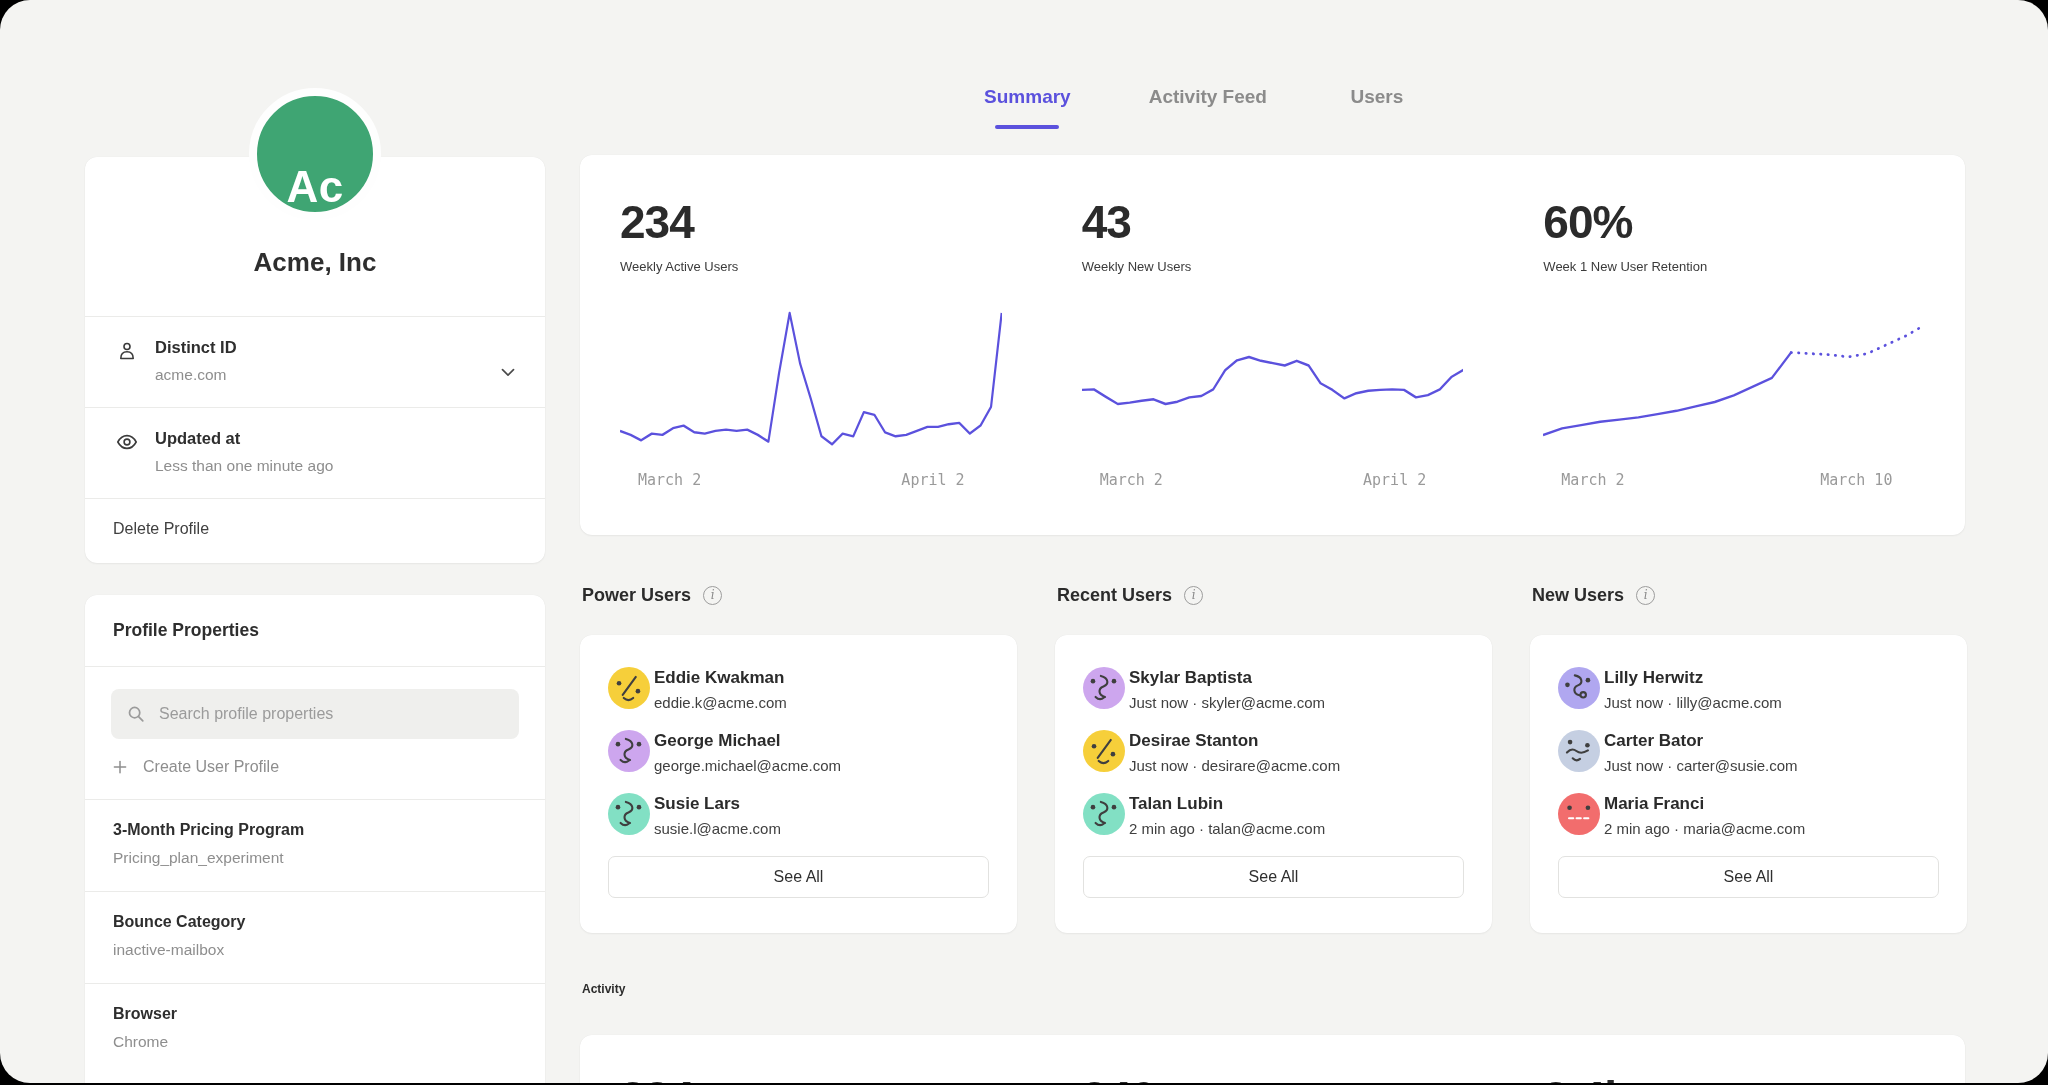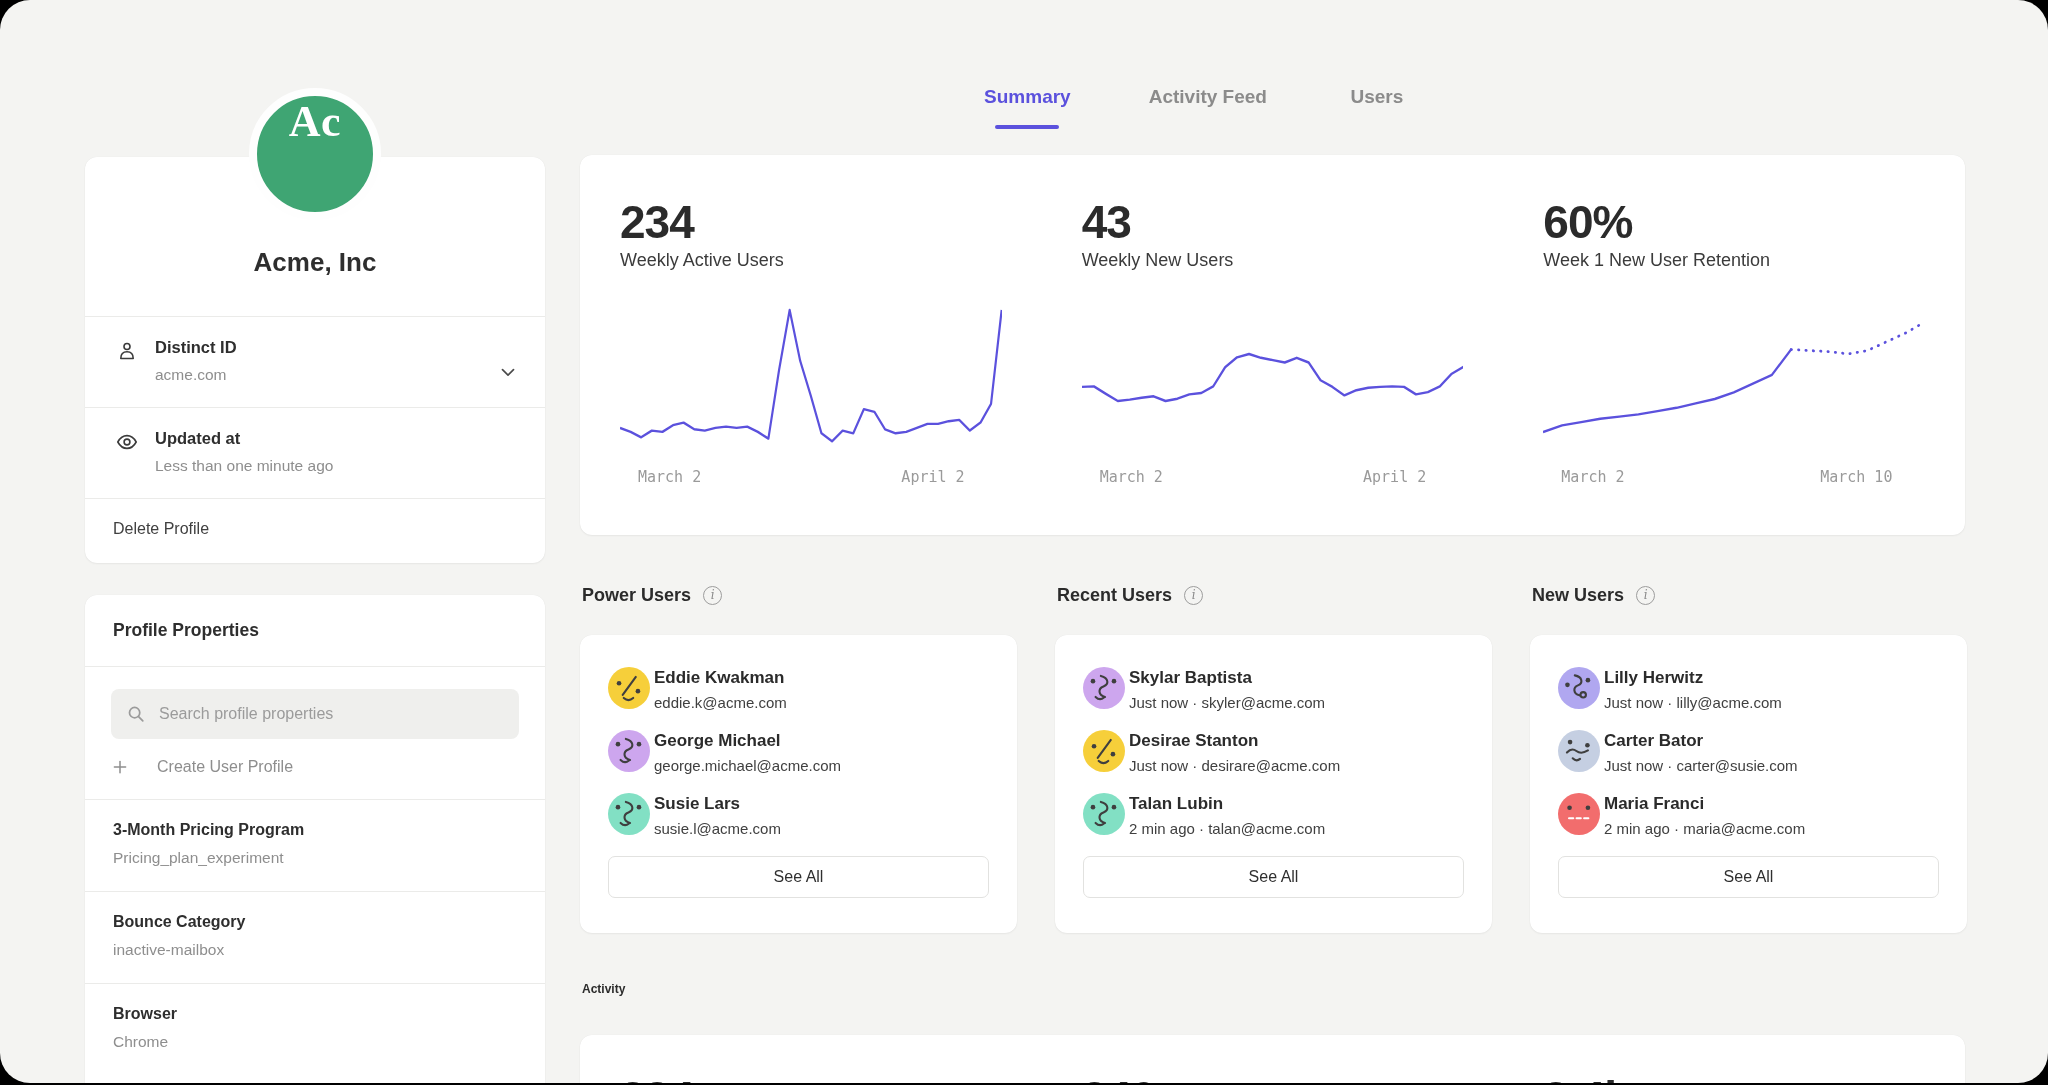--- a/index.html
+++ b/index.html
@@ -9,56 +9,56 @@
     font-family:"Liberation Sans",sans-serif;color:#2d2d2d;
   }
   .card{background:#fff;border-radius:12px;box-shadow:0 1px 2px rgba(0,0,0,.05),0 0 1px rgba(0,0,0,.08);}
   .divider{height:1px;background:#ebebe9;}
 
   
   .sidebar{position:absolute;left:85px;top:0;width:460px;}
   .avatar{
     position:absolute;left:50%;top:88px;transform:translateX(-50%);
     width:132px;height:132px;border-radius:50%;border:8px solid #fefefe;
-    box-sizing:border-box;display:flex;align-items:flex-start;justify-content:center;z-index:2;font-family:Liberation Serif, serif;
+    box-sizing:border-box;display:flex;align-items:flex-end;justify-content:center;z-index:2;
   }
   .avatar span{color:#fff;font-size:44px;font-weight:700;letter-spacing:.5px;}
   .card-profile{position:absolute;left:0;top:157px;width:100%;}
   .company-name{margin:0;padding:90px 20px 38px;text-align:center;font-size:26px;font-weight:700;color:#2e2e2e;}
   .prow{position:relative;border-top:1px solid #ebebe9;padding:21px 60px 23px 70px;}
   .picon{position:absolute;left:30px;top:22px;}
   .plabel{font-size:16.5px;font-weight:700;color:#2e2e2e;}
   .pvalue{font-size:15.5px;color:#8e8e8e;margin-top:9px;}
   .chev{position:absolute;right:26px;bottom:24px;cursor:pointer;}
   .delete-row{border-top:1px solid #ebebe9;padding:21px 28px 25px;font-size:16px;color:#404040;cursor:pointer;}
   .card-props{position:absolute;left:0;top:595px;width:100%;height:600px;}
   .props-header{padding:25px 28px;font-size:17.5px;font-weight:700;color:#2e2e2e;}
   .search-wrap{padding:22px 26px 0;}
   .search-box{display:flex;align-items:center;gap:10px;background:#efefed;border-radius:8px;height:50px;padding:0 14px;}
   .search-box input{border:none;outline:none;background:transparent;font-size:16px;color:#555;width:100%;
     font-family:"Liberation Sans",sans-serif;}
   .search-box input::placeholder{color:#9b9b9b;}
-  .create-row{display:flex;align-items:center;gap:28px;padding:19px 26px 23px;font-size:16px;color:#8e8e8e;cursor:pointer;}
+  .create-row{display:flex;align-items:center;gap:14px;padding:19px 26px 23px;font-size:16px;color:#8e8e8e;cursor:pointer;}
   .prop-item{border-top:1px solid #ebebe9;padding:21px 28px 24px;}
   .prop-name{font-size:16px;font-weight:700;color:#2e2e2e;}
   .prop-value{font-size:15.5px;color:#8e8e8e;margin-top:10px;}
 
   
   .main{position:absolute;left:580px;top:0;width:1385px;}
   .tabs{position:absolute;top:86px;left:0;width:100%;display:flex;justify-content:center;gap:78px;
     transform:translateX(-76px);}
   .tab{font-size:19px;font-weight:700;color:#8b8b8b;text-align:center;cursor:pointer;}
   .tab .ul{height:4px;border-radius:2px;background:transparent;margin:17px auto 0;width:64px;}
   .tab.active{color:#5b51dd;}
   .tab.active .ul{background:#5b51dd;}
 
   .summary-card{position:absolute;top:155px;left:0;width:100%;height:380px;display:flex;box-sizing:border-box;}
   .metric{flex:1;padding:40px 40px 0;min-width:0;}
   .stat{font-size:46px;font-weight:700;color:#2b2b2b;letter-spacing:-1px;}
-  .stat-label{font-size:18px;color:#3b3b3b;margin-top:1px;}
+  .stat-label{font-size:13px;color:#3b3b3b;margin-top:10px;}
   .chart{margin-top:26px;height:165px;}
   .chart svg{width:100%;height:165px;display:block;}
   .xlabels{position:relative;height:24px;margin-top:6px;font-family:"DejaVu Sans Mono",monospace;
     font-size:15px;color:#9a9a9a;}
   .xlabels span{position:absolute;transform:translateX(-50%);white-space:nowrap;}
   .xl0{left:13%;}
   .xl1{left:82%;}
 
   .usec{position:absolute;top:580px;width:437px;}
   .usec.c0{left:0;} .usec.c1{left:475px;} .usec.c2{left:950px;}

